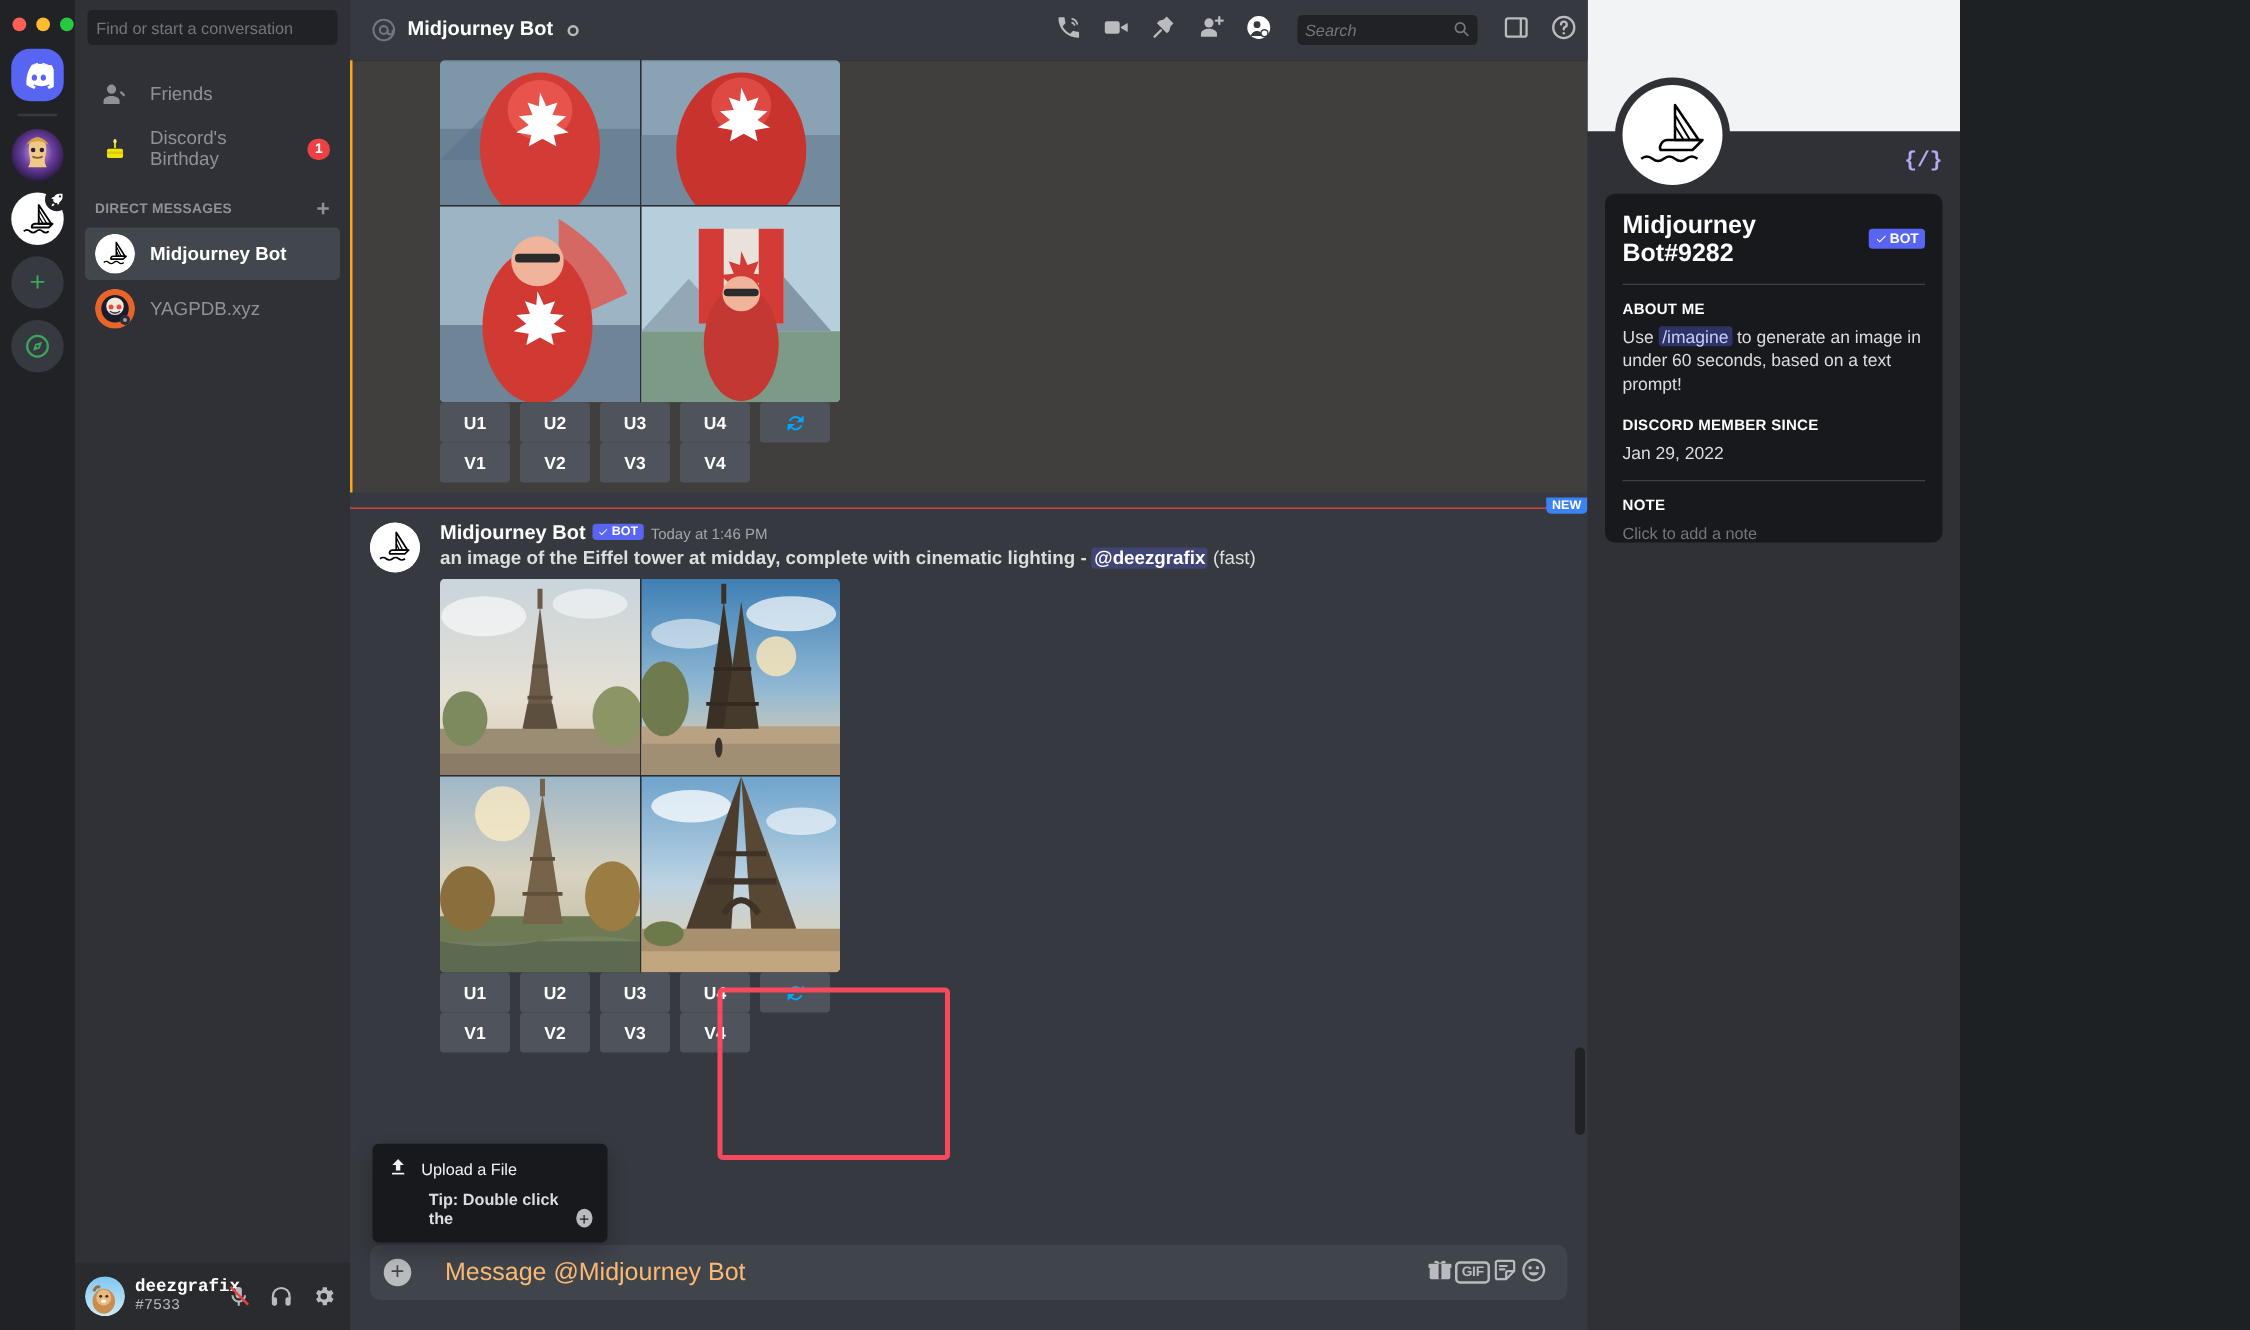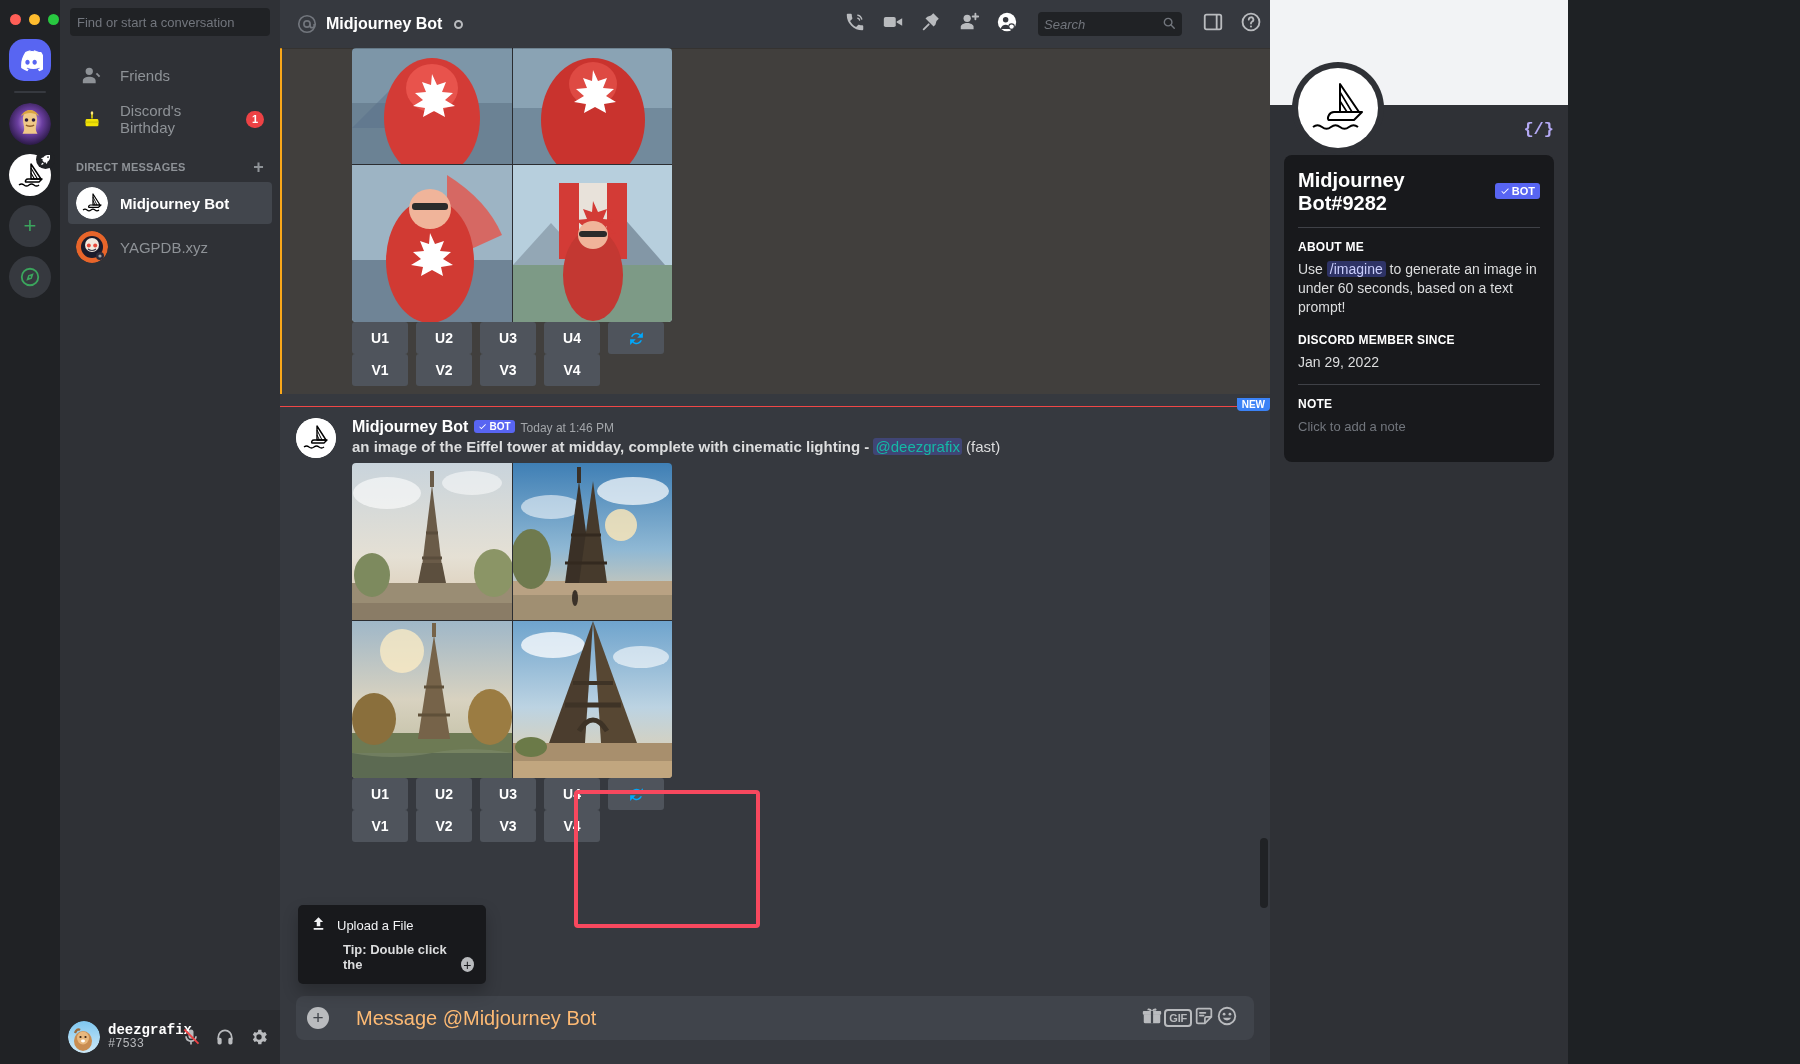--- a/index.html
+++ b/index.html
@@ -133,21 +133,21 @@
     overflow: hidden; background: #fff;
   }
   .msg-author { color: #fff; font-weight: 600; font-size: 16px; }
   .bot-tag {
     background: #5865f2; color: #fff; font-size: 10px; font-weight: 700;
     border-radius: 3px; padding: 1px 4px; display: inline-flex; align-items: center; gap: 2px;
     position: relative; top: -1px;
   }
   .msg-time { color: #a3a6aa; font-size: 12px; }
   .msg-text { margin-left: 56px; color: #dcddde; font-size: 15px; font-weight: 700; padding-top: 2px; }
-  .mention { background: rgba(88,101,242,.3); color: #14b8a6; border-radius: 3px; padding: 0 2px; font-weight: 400; }
+  .mention { background: rgba(88,101,242,.3); color: #ffffff; border-radius: 3px; padding: 0 2px; font-weight: 700; }
   .msg-fast { color: #dcddde; font-weight: 400; }
 
   .grid-wrap { margin-left: 56px; margin-top: 8px; width: 320px; border-radius: 4px; overflow: hidden; }
   .img-grid { display: grid; grid-template-columns: 1fr 1fr; gap: 1px; background: #2b2d31; }
   .img-grid > div { height: 157px; position: relative; overflow: hidden; }
 
   .btn-row { margin-left: 56px; display: flex; gap: 8px; margin-top: 0; }
   .mj-btn {
     width: 56px; height: 32px; background: #4f545c; border-radius: 3px;
     color: #fff; font-size: 14px; font-weight: 600;
@@ -178,21 +178,21 @@
   }
   .comp-input { flex: 1; color: #fdba74; font-size: 20px; }
   .comp-icons { display: flex; align-items: center; gap: 1px; color: #b9bbbe; }
   .gif-badge {
     border: 2px solid #b9bbbe; border-radius: 4px; color: #b9bbbe;
     font-size: 11px; font-weight: 700; padding: 1px 3px; letter-spacing: -.02em;
   }
 
   
   .tooltip {
-    position: absolute; left: 18px; bottom: 80px; width: 188px;
+    position: absolute; left: 18px; bottom: 70px; width: 188px;
     background: #18191c; border-radius: 5px; padding: 10px 12px 12px;
     color: #dcddde; z-index: 30; box-shadow: 0 8px 16px rgba(0,0,0,.24);
   }
   .tt-row1 { display: flex; align-items: center; gap: 10px; font-size: 13px; color: #f2f3f5; }
   .tt-row2 { display: flex; align-items: flex-end; gap: 6px; font-size: 13px; color: #dcddde; margin-top: 7px; font-weight: 600; margin-left: 33px; }
   .tt-plus {
     width: 15px; height: 15px; border-radius: 50%; background: #b9bbbe;
     display: flex; align-items: center; justify-content: center; color: #18191c;
     font-size: 14px; line-height: 0; font-weight: 400;
   }
@@ -219,21 +219,21 @@
     width: 92px; height: 92px; border-radius: 50%;
     background: #2f3136; display: flex; align-items: center; justify-content: center;
   }
   .prof-av { width: 80px; height: 80px; border-radius: 50%; background: #fff; overflow: hidden;
              display: flex; align-items: center; justify-content: center; }
   .code-badge {
     position: absolute; right: 14px; top: 120px; color: #b4a9f5;
     font-size: 17px; font-weight: 700; font-family: "Liberation Mono", monospace;
   }
   .prof-card {
-    margin: 50px 14px 0; background: #18191c; border-radius: 8px; padding: 14px 14px 28px;
+    margin: 50px 14px 0; background: #18191c; border-radius: 8px; padding: 14px 14px 0;
   }
   .prof-name { color: #fff; font-size: 20px; font-weight: 700; display: flex; align-items: center; gap: 7px; }
   .prof-name .bot-tag { font-size: 11px; padding: 2px 5px; }
   .prof-sep { height: 1px; background: #3f4147; margin: 12px 0 12px; }
   .prof-label { color: #fff; font-size: 12px; font-weight: 700; letter-spacing: .02em; margin-bottom: 6px; }
   .prof-body { color: #dcddde; font-size: 14px; line-height: 1.35; }
   .code-inline { background: rgba(88,101,242,.35); color: #c9cdfb; border-radius: 3px; padding: 0 3px; }
   .prof-note { color: #72767d; font-size: 13px; padding-top: 2px; }
 
   .bg-right-strip {

